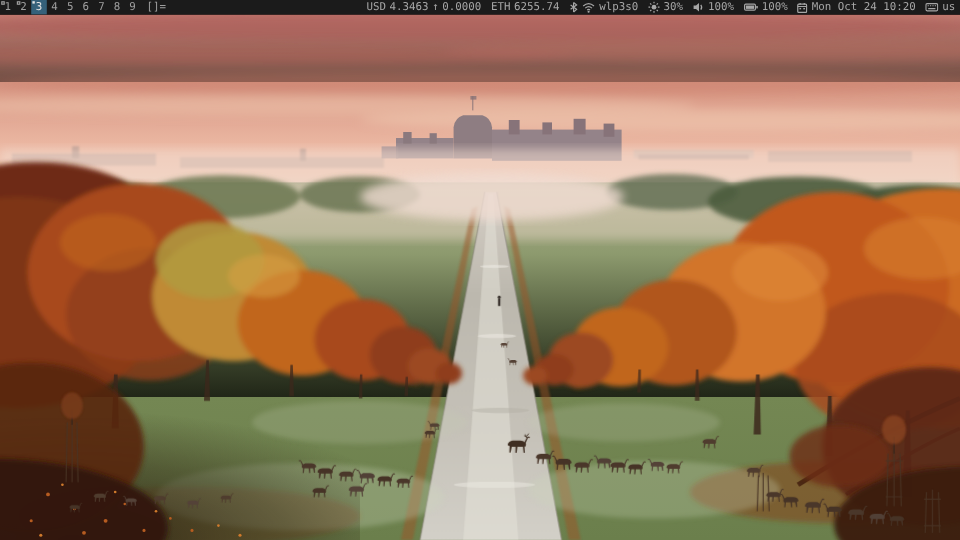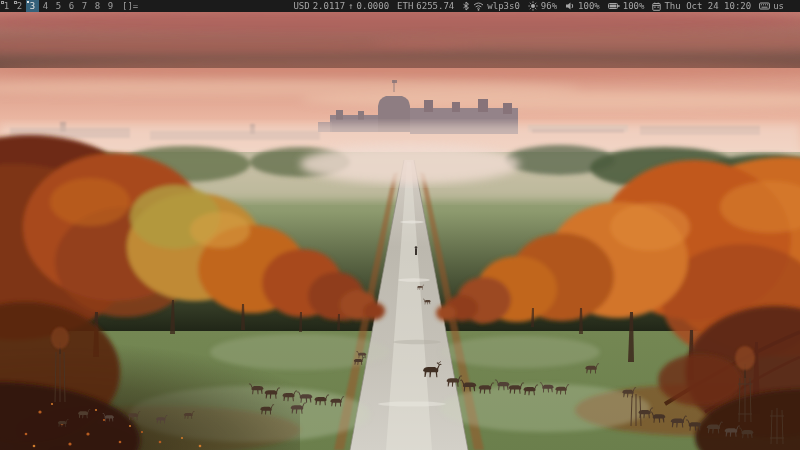--- a/index.html
+++ b/index.html
@@ -7,21 +7,21 @@
           font-family:"DejaVu Sans Mono","Liberation Mono",monospace;}
   
   .bar{position:absolute;top:0;left:0;width:800px;height:12px;background:#1b1b1b;
        display:flex;align-items:center;font-size:9px;line-height:12px;color:#9f9f9f;z-index:5;}
   .tags{display:flex;height:12px;}
   .tag{position:relative;width:13px;text-align:center;cursor:default;}
   .tag.sel{background:#35617a;color:#e4e4e4;}
   .ind{position:absolute;top:1px;left:1px;width:2px;height:2px;background:currentColor;}
   .ind.hollow{background:transparent;border:1px solid currentColor;width:1px;height:1px;}
   .layout{margin-left:5px;color:#9f9f9f;}
-  .status{margin-left:auto;display:flex;align-items:center;gap:8px;padding-right:16px;color:#a6a6a6;white-space:nowrap;}
+  .status{margin-left:auto;display:flex;align-items:center;gap:8px;padding-right:4px;color:#a6a6a6;white-space:nowrap;}
   .seg{display:flex;align-items:center;gap:3px;}
   .ic{display:block;}
   .ic *{stroke:#a6a6a6;fill:none;stroke-width:1;}
   .ic .f{fill:#a6a6a6;stroke:none;}
   
   .wall{position:absolute;top:12px;left:0;width:800px;height:438px;}
   .wall svg{display:block;}
 </style>
 </head>
 <body>
@@ -38,21 +38,21 @@
       <span class="tag"><em style="font-style:normal">6</em></span>
       <span class="tag"><em style="font-style:normal">7</em></span>
       <span class="tag"><em style="font-style:normal">8</em></span>
       <span class="tag"><em style="font-style:normal">9</em></span>
     </div>
     <span class="layout">[]=</span>
 
     <div class="status">
       <span class="seg">
         <span>USD</span>
-        <span>2.0117</span>
+        <span>4.3463</span>
         <span>↑</span>
         <span>0.0000</span>
       </span>
       <span class="seg">
         <span>ETH</span>
         <span>6255.74</span>
       </span>
       <span class="seg">
         <svg class="ic" width="8" height="10" viewBox="0 0 8 10">
           <path d="M4 1 L4 9 M4 1 L6.5 3.2 L1.5 6.8 M4 9 L6.5 6.8 L1.5 3.2" stroke-width="0.9"></path>
@@ -61,21 +61,21 @@
           <path d="M1 4 Q5.5 0 10 4 M2.7 5.8 Q5.5 3.4 8.3 5.8 M4.3 7.4 Q5.5 6.4 6.7 7.4" stroke-width="0.9"></path>
           <circle class="f" cx="5.5" cy="8.8" r="0.9"></circle>
         </svg>
         <span>wlp3s0</span>
       </span>
       <span class="seg">
         <svg class="ic" width="10" height="10" viewBox="0 0 10 10">
           <circle class="f" cx="5" cy="5" r="2"></circle>
           <path d="M5 0.4 L5 1.8 M5 8.2 L5 9.6 M0.4 5 L1.8 5 M8.2 5 L9.6 5 M1.8 1.8 L2.8 2.8 M7.2 7.2 L8.2 8.2 M8.2 1.8 L7.2 2.8 M2.8 7.2 L1.8 8.2" stroke-width="0.8"></path>
         </svg>
-        <span>96%</span>
+        <span>30%</span>
       </span>
       <span class="seg">
         <svg class="ic" width="10" height="10" viewBox="0 0 10 10">
           <path class="f" d="M1 3.5 L3 3.5 L5.5 1.5 L5.5 8.5 L3 6.5 L1 6.5 Z"></path>
           <path d="M7 3 Q8.5 5 7 7" stroke-width="0.9"></path>
         </svg>
         <span>100%</span>
       </span>
       <span class="seg">
         <svg class="ic" width="12" height="8" viewBox="0 0 12 8">
@@ -85,21 +85,21 @@
         </svg>
         <span>100%</span>
       </span>
       <span class="seg">
         <svg class="ic" width="9" height="9" viewBox="0 0 9 9">
           <rect x="0.8" y="1.5" width="7.4" height="6.8" rx="0.8"></rect>
           <path d="M0.8 3.4 L8.2 3.4 M2.8 0.6 L2.8 2 M6.2 0.6 L6.2 2" stroke-width="0.8"></path>
           <rect class="f" x="2.2" y="4.6" width="1.4" height="1.2"></rect>
           <rect class="f" x="5.4" y="4.6" width="1.4" height="1.2"></rect>
         </svg>
-        <span>Thu Oct 24 10:20</span>
+        <span>Mon Oct 24 10:20</span>
       </span>
       <span class="seg">
         <svg class="ic" width="11" height="8" viewBox="0 0 11 8">
           <rect x="0.6" y="1" width="9.8" height="6" rx="1"></rect>
           <path d="M2 2.8 L3 2.8 M4 2.8 L5 2.8 M6 2.8 L7 2.8 M8 2.8 L9 2.8 M2.5 5.2 L8.5 5.2" stroke-width="0.8"></path>
         </svg>
         <span>us</span>
       </span>
     </div>
   </div>

